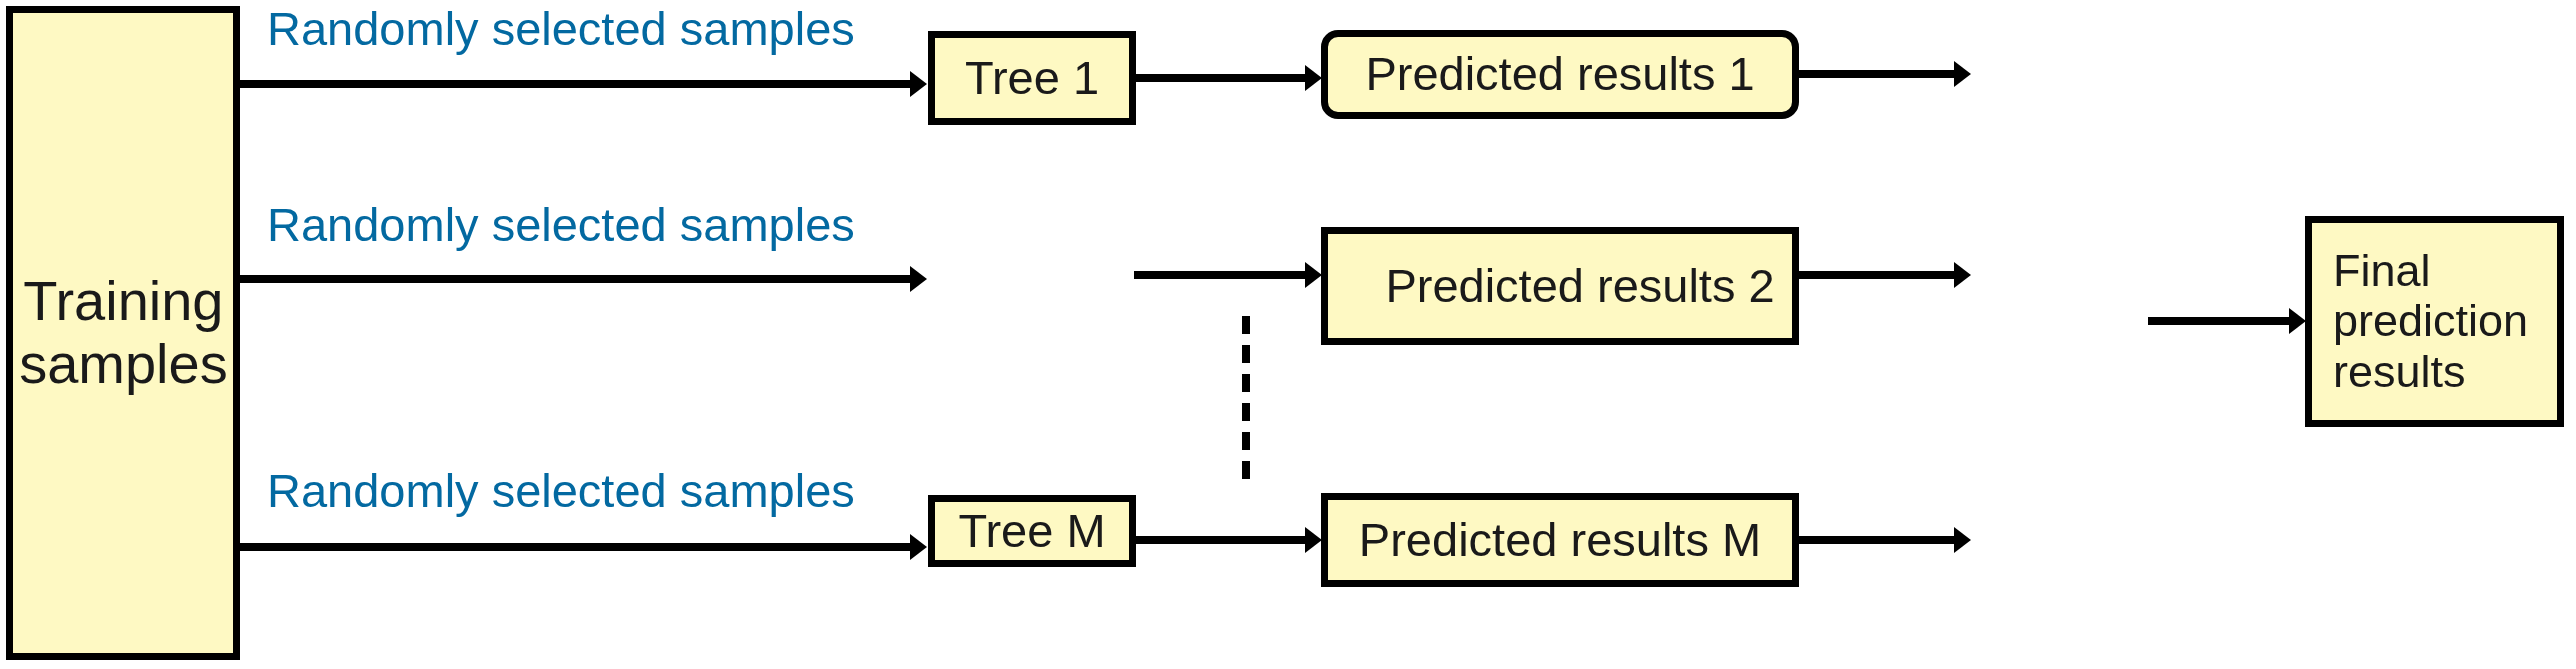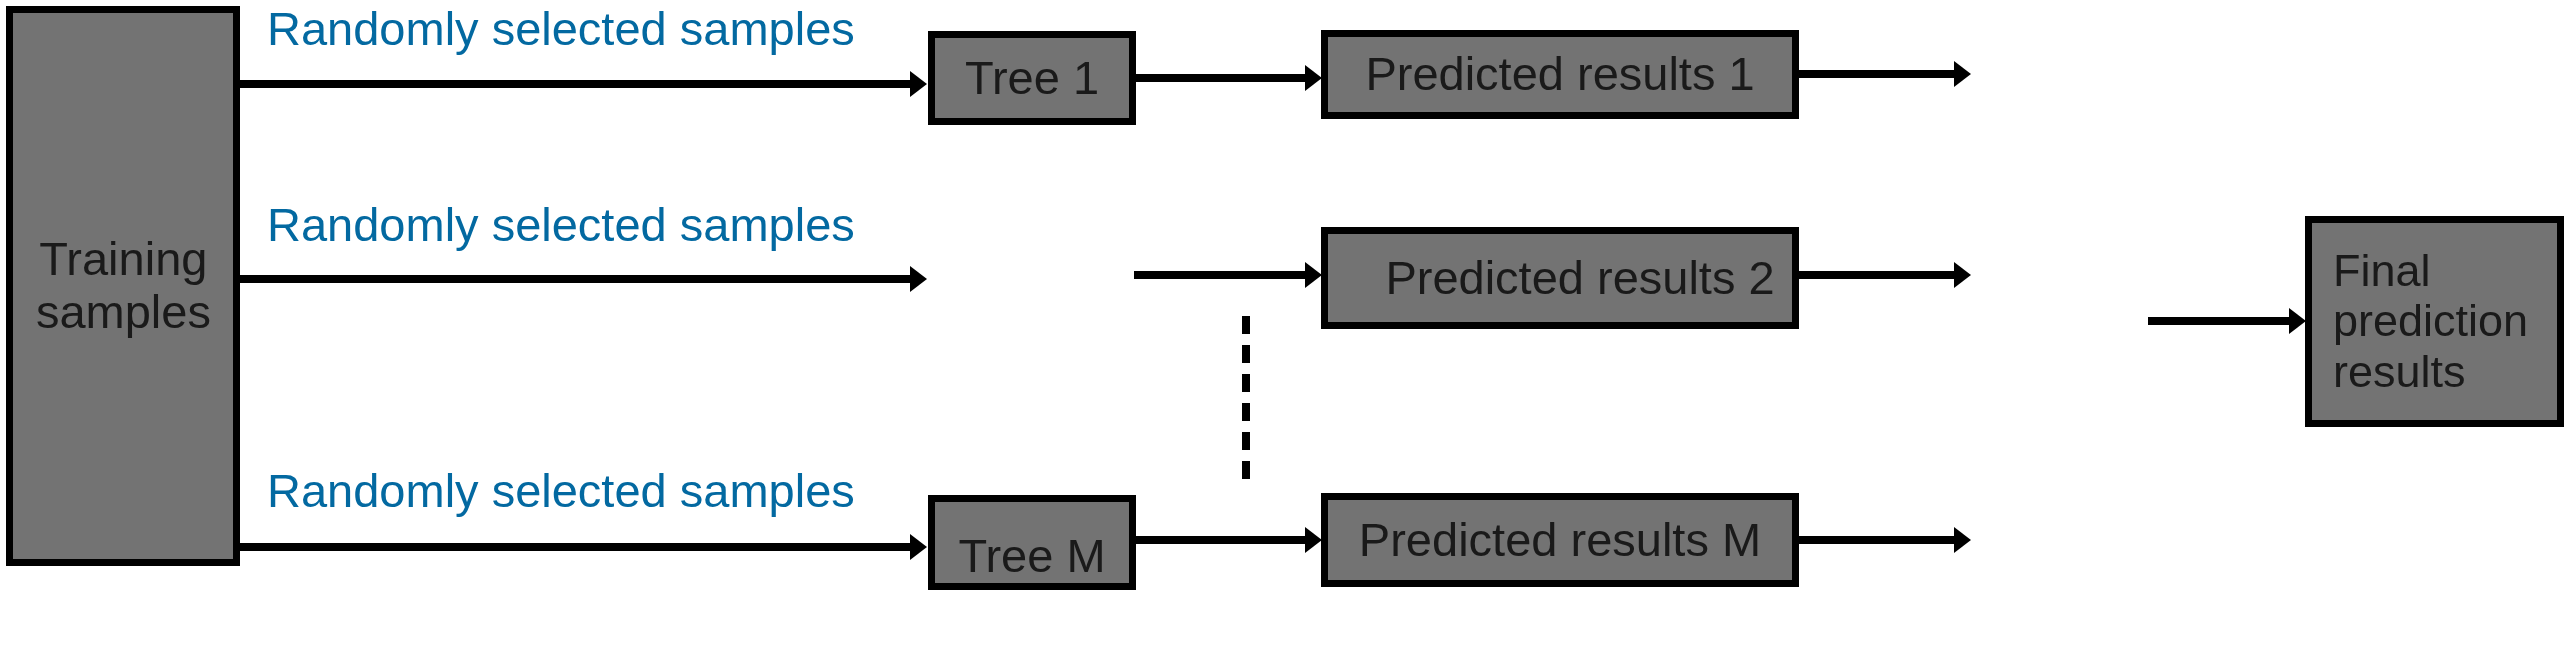--- a/index.html
+++ b/index.html
@@ -14,61 +14,61 @@
     position: relative;
     width: 2576px;
     height: 669px;
     background: #ffffff;
     overflow: hidden;
   }
   .box {
     position: absolute;
     box-sizing: border-box;
     border: 7.2px solid #000000;
-    background: #737373;
+    background: #fef9c3;
     display: flex;
     align-items: center;
     justify-content: center;
     text-align: center;
     color: #1a1a1a;
     line-height: 1.12;
   }
   .box .lbl {
     display: block;
     width: 100%;
     white-space: pre-line;
   }
 
   
   #training-samples {
     left: 6.4px;
     top: 5.6px;
     width: 234px;
-    height: 560px;
-    font-size: 47px;
+    height: 654px;
+    font-size: 56px;
   }
 
   
   .tree-box {
     left: 928px;
     width: 208px;
     font-size: 47px;
   }
   #tree-box-1 { top: 31px;  height: 94px; }
   #tree-box-2 { top: 228px; height: 93px; }
-  #tree-box-3 { top: 495px; height: 95px; align-items: flex-end; }
+  #tree-box-3 { top: 495px; height: 72px; }
 
   
   .pred-box {
     left: 1321px;
     width: 478px;
     font-size: 47px;
   }
-  #pred-box-1 { top: 30px;  height: 89px; }
-  #pred-box-2 { top: 227px; height: 102px; padding-left: 40px; }
+  #pred-box-1 { top: 30px;  height: 89px; border-radius: 17px; }
+  #pred-box-2 { top: 227px; height: 118px; padding-left: 40px; }
   #pred-box-3 { top: 493px; height: 94px; }
 
   
   #vote-box {
     left: 1970px;
     top: 8px;
     width: 180px;
     height: 659px;
     font-size: 47px;
   }

